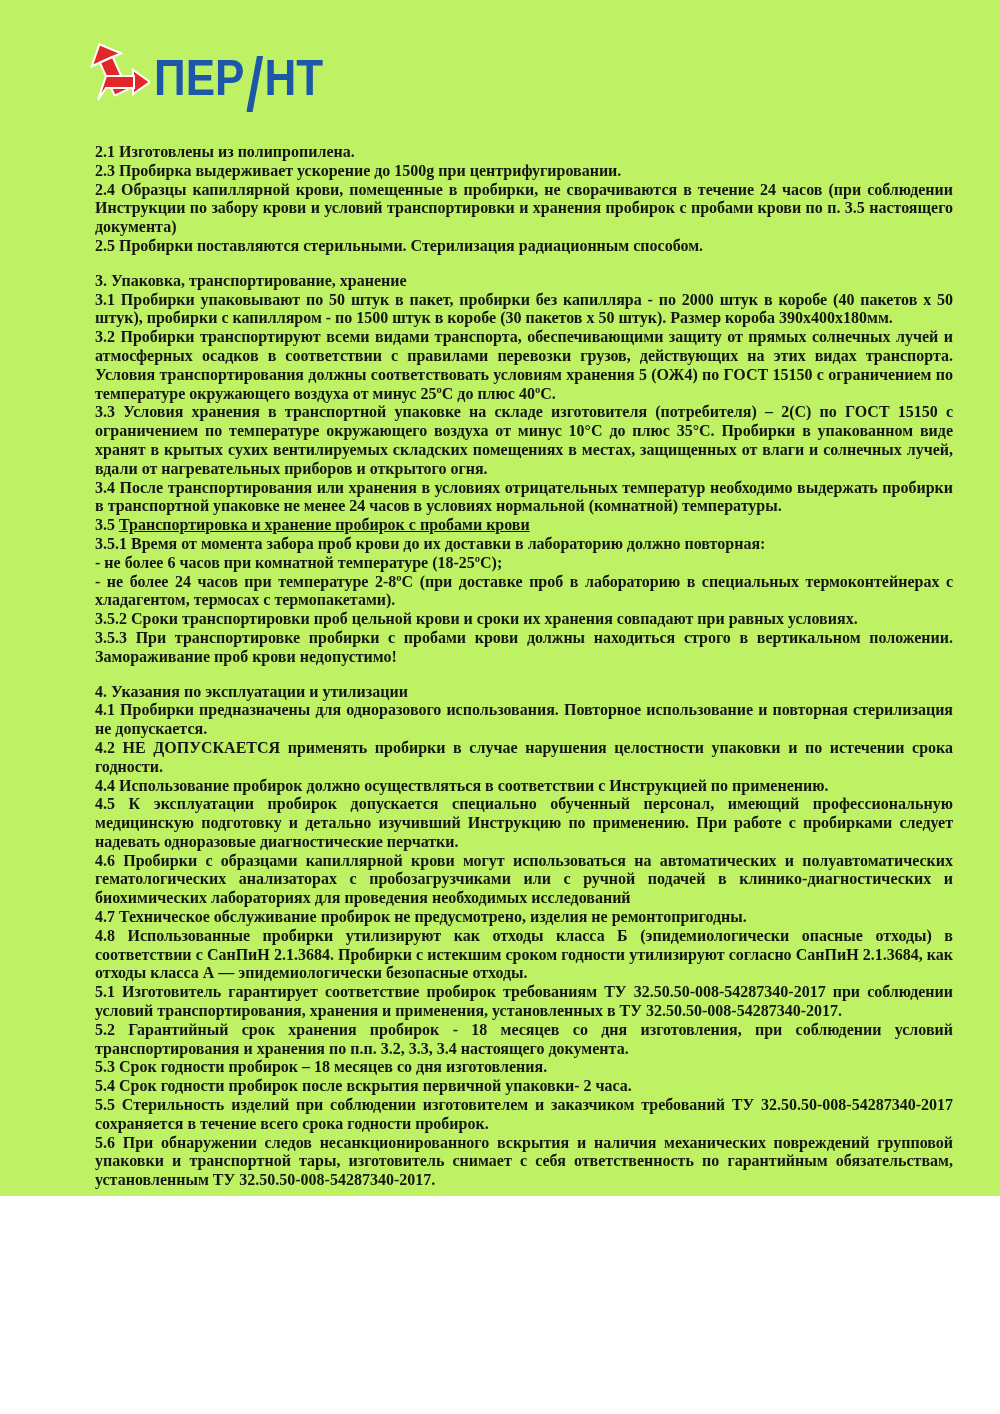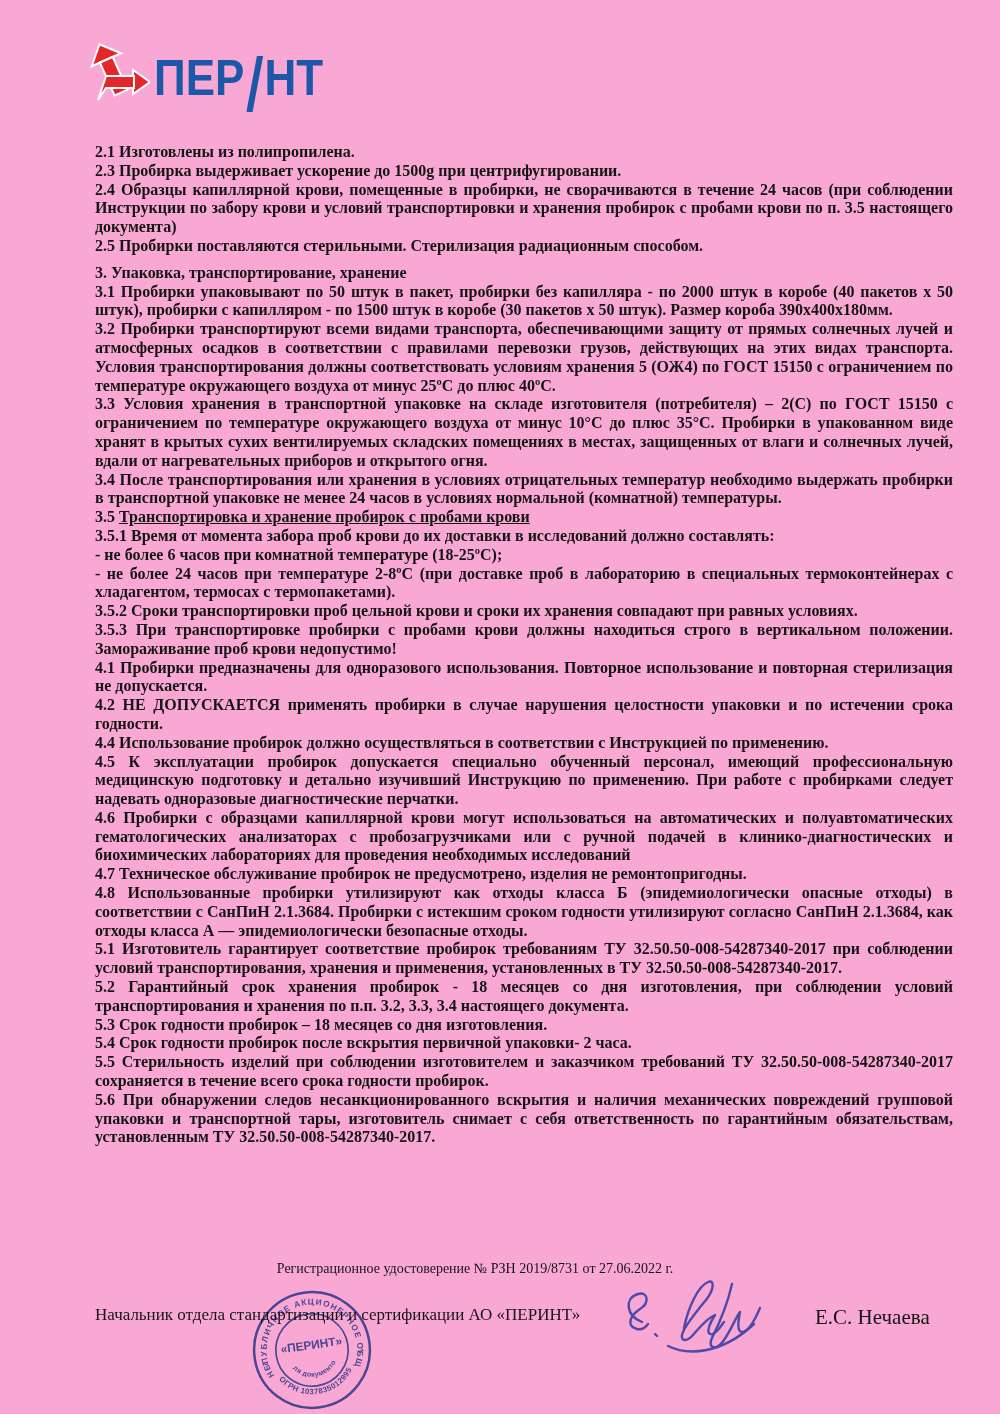--- a/index.html
+++ b/index.html
@@ -1,36 +1,36 @@
 <!DOCTYPE html>
 <html><head>
 <meta charset="utf-8">
 <style>
   html,body{margin:0;padding:0;background:#ffffff;}
   .page{
-    position:relative;width:1000px;height:1414px;background:#f9a8d4;
+    position:relative;width:1000px;height:1196px;background:#bef264;
     font-family:"Liberation Serif", serif;color:#151515;overflow:hidden;
   }
   
   .logo{position:absolute;left:84px;top:42px;display:flex;align-items:center;}
   .logo-icon{width:66px;height:72px;}
   .logo-text{
     font-family:"Liberation Sans", sans-serif;font-weight:bold;font-size:50px;
     letter-spacing:0px;display:flex;align-items:center;
     transform:scaleX(0.88);transform-origin:left center;margin-left:4px;
   }
   .logo-slash{width:19px;height:56px;margin:0 2px;transform:translateY(6px);}
   .header-info{position:absolute;left:752px;top:63px;font-size:17px;line-height:21.5px;}
   
   .body-text{
     position:absolute;left:95px;top:143px;width:858px;
     font-size:16px;line-height:18.8px;text-align:justify;
   }
   .b{margin:0;font-weight:bold;}
-  .h{font-weight:bold;margin-top:8px;}
+  .h{font-weight:bold;margin-top:16px;}
   .u{text-decoration:underline;}
   
   .registration{
     position:absolute;left:95px;top:1261px;width:760px;text-align:center;
     font-size:14px;
   }
   .footer-line{position:absolute;left:95px;top:1305px;font-size:17px;}
   .signer{position:absolute;left:815px;top:1305px;font-size:21px;}
   .signature{position:absolute;left:612px;top:1272px;width:180px;height:90px;}
   .stamp{
@@ -69,25 +69,26 @@
     <p class="b">2.1 Изготовлены из полипропилена.</p>
     <p class="b">2.3 Пробирка выдерживает ускорение до 1500g при центрифугировании.</p>
     <p class="b">2.4 Образцы капиллярной крови, помещенные в пробирки, не сворачиваются в течение 24 часов (при соблюдении Инструкции по забору крови и условий транспортировки и хранения пробирок с пробами крови по п. 3.5 настоящего документа)</p>
     <p class="b">2.5 Пробирки поставляются стерильными. Стерилизация радиационным способом.</p>
     <p class="b h">3. Упаковка, транспортирование, хранение</p>
     <p class="b">3.1 Пробирки упаковывают по 50 штук в пакет, пробирки без капилляра -  по 2000 штук в коробе (40 пакетов х 50 штук), пробирки с капилляром -  по 1500 штук в коробе (30 пакетов х 50 штук). Размер короба 390х400х180мм.</p>
     <p class="b">3.2 Пробирки транспортируют всеми видами транспорта, обеспечивающими защиту от прямых солнечных лучей и атмосферных осадков в соответствии с правилами перевозки грузов, действующих на этих видах транспорта. Условия транспортирования должны соответствовать условиям хранения 5 (ОЖ4) по ГОСТ 15150 с ограничением по температуре окружающего воздуха от минус 25ºС до плюс 40ºС.</p>
     <p class="b">3.3 Условия хранения в транспортной упаковке на складе изготовителя  (потребителя) –  2(С) по ГОСТ 15150 с ограничением по температуре окружающего воздуха от минус 10°С до плюс 35°С. Пробирки в упакованном виде хранят в крытых сухих вентилируемых складских помещениях в местах, защищенных от влаги и солнечных лучей, вдали от нагревательных приборов и открытого огня.</p>
     <p class="b">3.4 После транспортирования или хранения в условиях отрицательных температур необходимо выдержать пробирки в транспортной упаковке не менее 24 часов в условиях нормальной (комнатной) температуры.</p>
     <p class="b"><span>3.5 </span><span class="u">Транспортировка и хранение пробирок с пробами крови</span></p>
-    <p class="b">3.5.1 Время от момента забора проб крови до их доставки в исследований должно составлять:</p>
+    <p class="b">3.5.1 Время от момента забора проб крови до их доставки в лабораторию должно повторная:</p>
     <p class="b">- не более 6 часов при комнатной температуре (18-25ºС);</p>
     <p class="b">- не более 24 часов при температуре 2-8ºС (при доставке проб в лабораторию в специальных термоконтейнерах с хладагентом, термосах с термопакетами).</p>
     <p class="b">3.5.2 Сроки транспортировки проб цельной крови и сроки их хранения совпадают при равных условиях.</p>
     <p class="b">3.5.3 При транспортировке пробирки с пробами крови должны находиться строго в вертикальном положении. Замораживание проб крови недопустимо!</p>
+    <p class="b h">4. Указания по эксплуатации и утилизации</p>
     <p class="b">4.1 Пробирки предназначены для одноразового использования. Повторное использование и повторная стерилизация не допускается.</p>
     <p class="b">4.2 НЕ ДОПУСКАЕТСЯ применять пробирки в случае нарушения целостности упаковки и по истечении срока годности.</p>
     <p class="b">4.4 Использование пробирок должно осуществляться в соответствии с Инструкцией по применению.</p>
     <p class="b">4.5 К эксплуатации пробирок допускается специально обученный персонал, имеющий профессиональную медицинскую подготовку и детально изучивший Инструкцию по применению. При работе с пробирками следует надевать одноразовые диагностические перчатки.</p>
     <p class="b">4.6 Пробирки с образцами капиллярной крови могут использоваться на автоматических и полуавтоматических гематологических анализаторах с пробозагрузчиками или с ручной подачей в клинико-диагностических и биохимических лабораториях для проведения необходимых исследований</p>
     <p class="b">4.7 Техническое обслуживание пробирок не предусмотрено, изделия не ремонтопригодны.</p>
     <p class="b">4.8 Использованные пробирки утилизируют как отходы класса Б (эпидемиологически опасные отходы) в соответствии с СанПиН 2.1.3684. Пробирки с истекшим сроком годности утилизируют согласно СанПиН 2.1.3684, как отходы класса А — эпидемиологически безопасные отходы.</p>
     <p class="b">5.1 Изготовитель гарантирует соответствие пробирок требованиям ТУ 32.50.50-008-54287340-2017 при соблюдении условий транспортирования, хранения и применения, установленных в ТУ 32.50.50-008-54287340-2017.</p>
     <p class="b">5.2 Гарантийный срок хранения пробирок - 18 месяцев со дня изготовления, при соблюдении условий транспортирования и хранения по п.п. 3.2, 3.3, 3.4 настоящего документа.</p>
     <p class="b">5.3 Срок годности пробирок – 18 месяцев со дня изготовления.</p>

